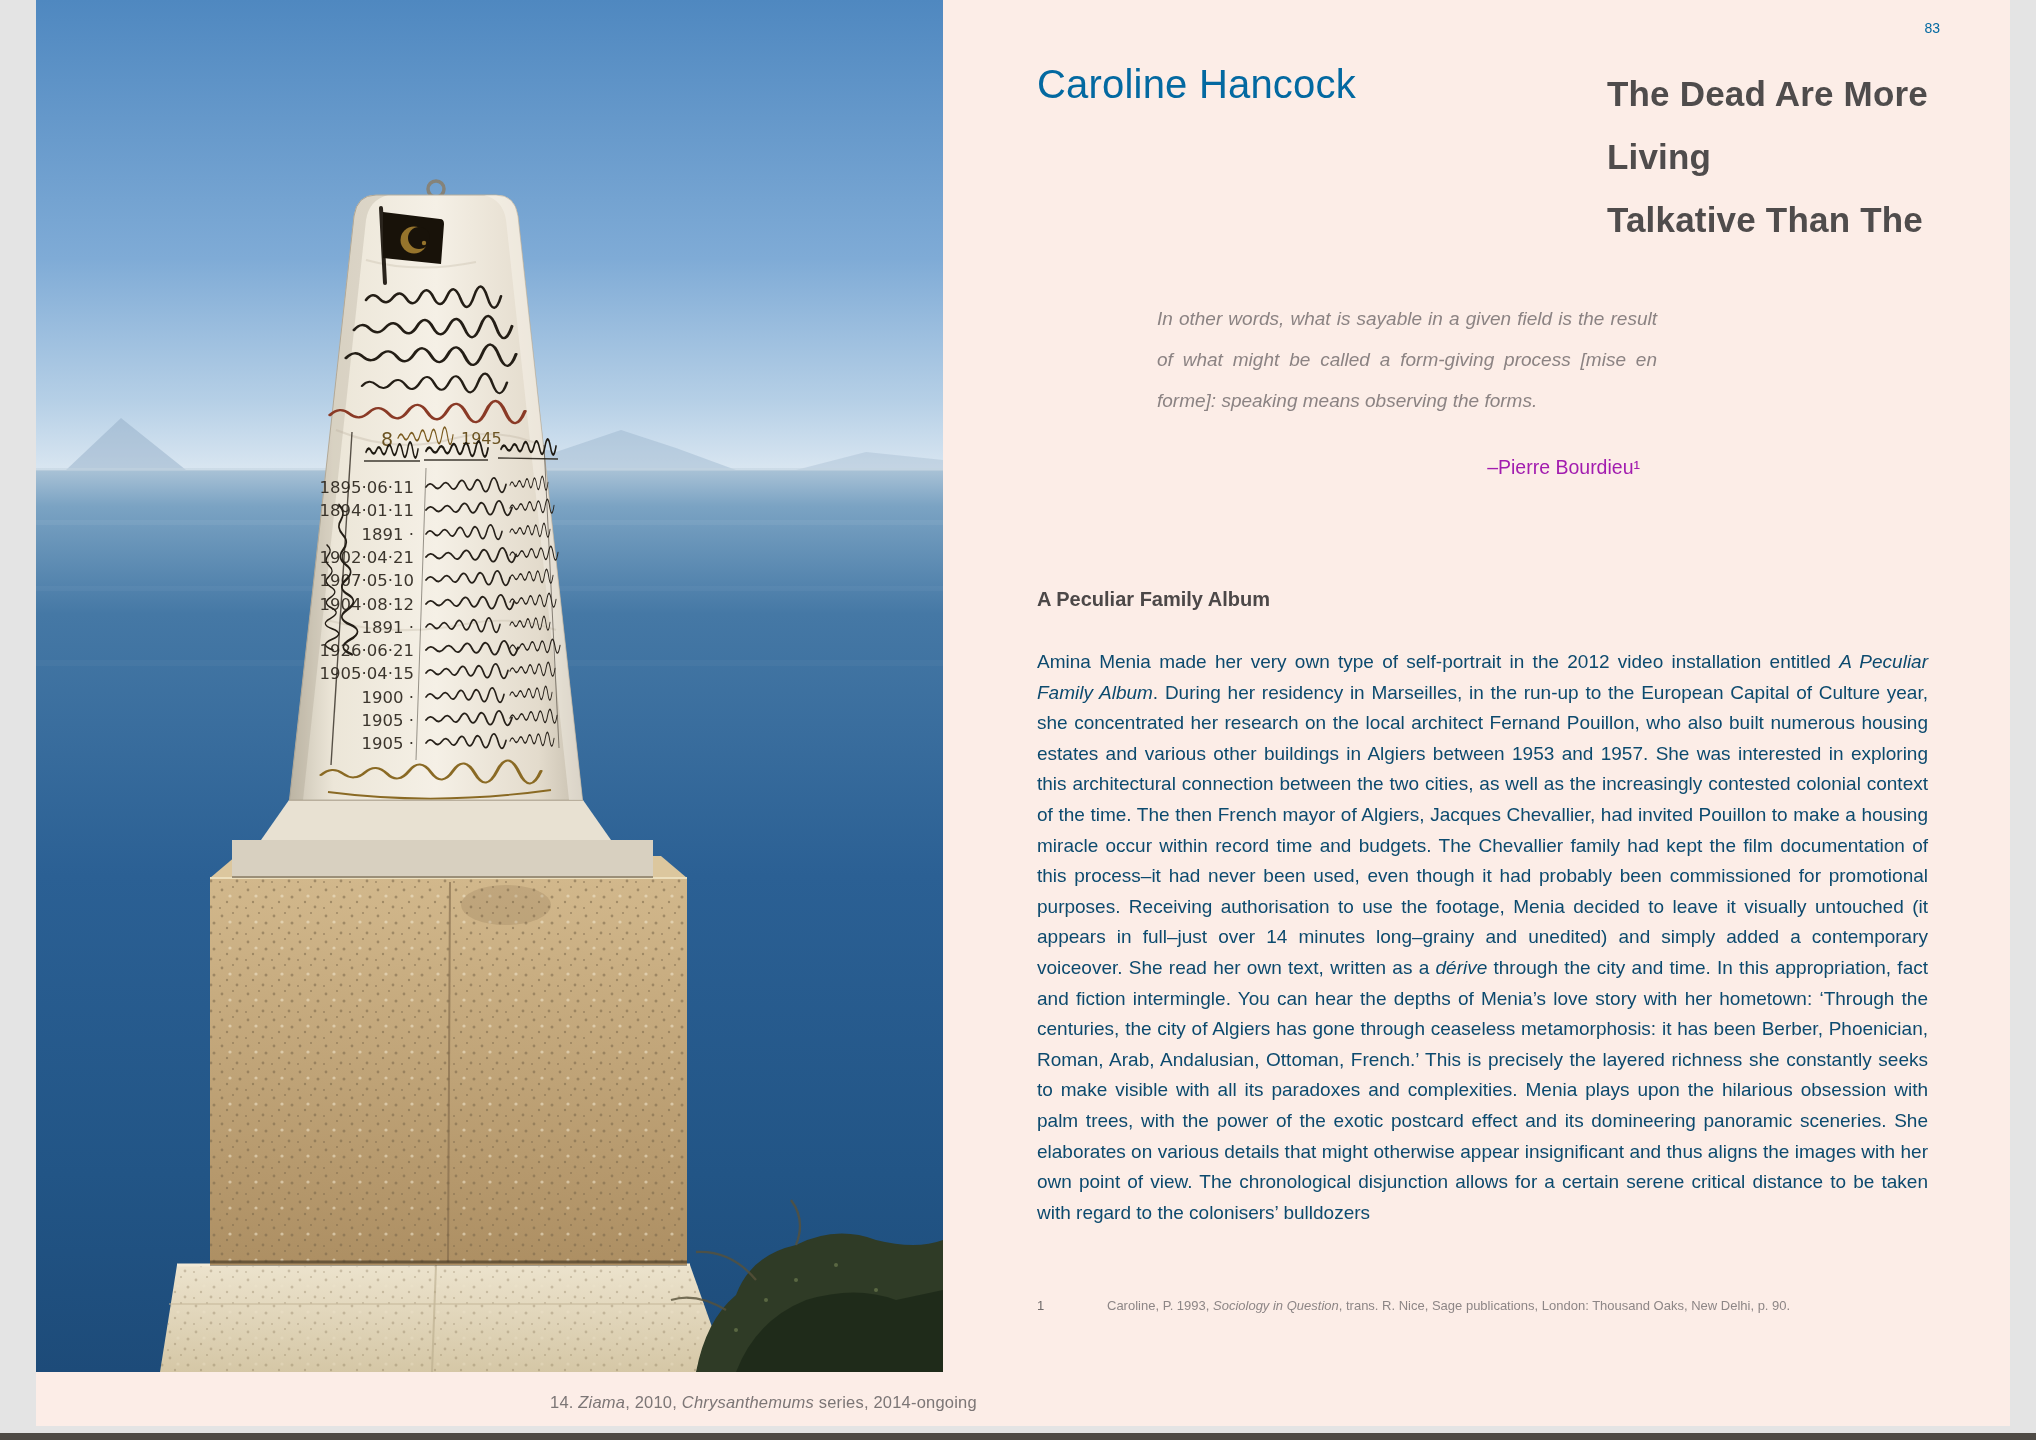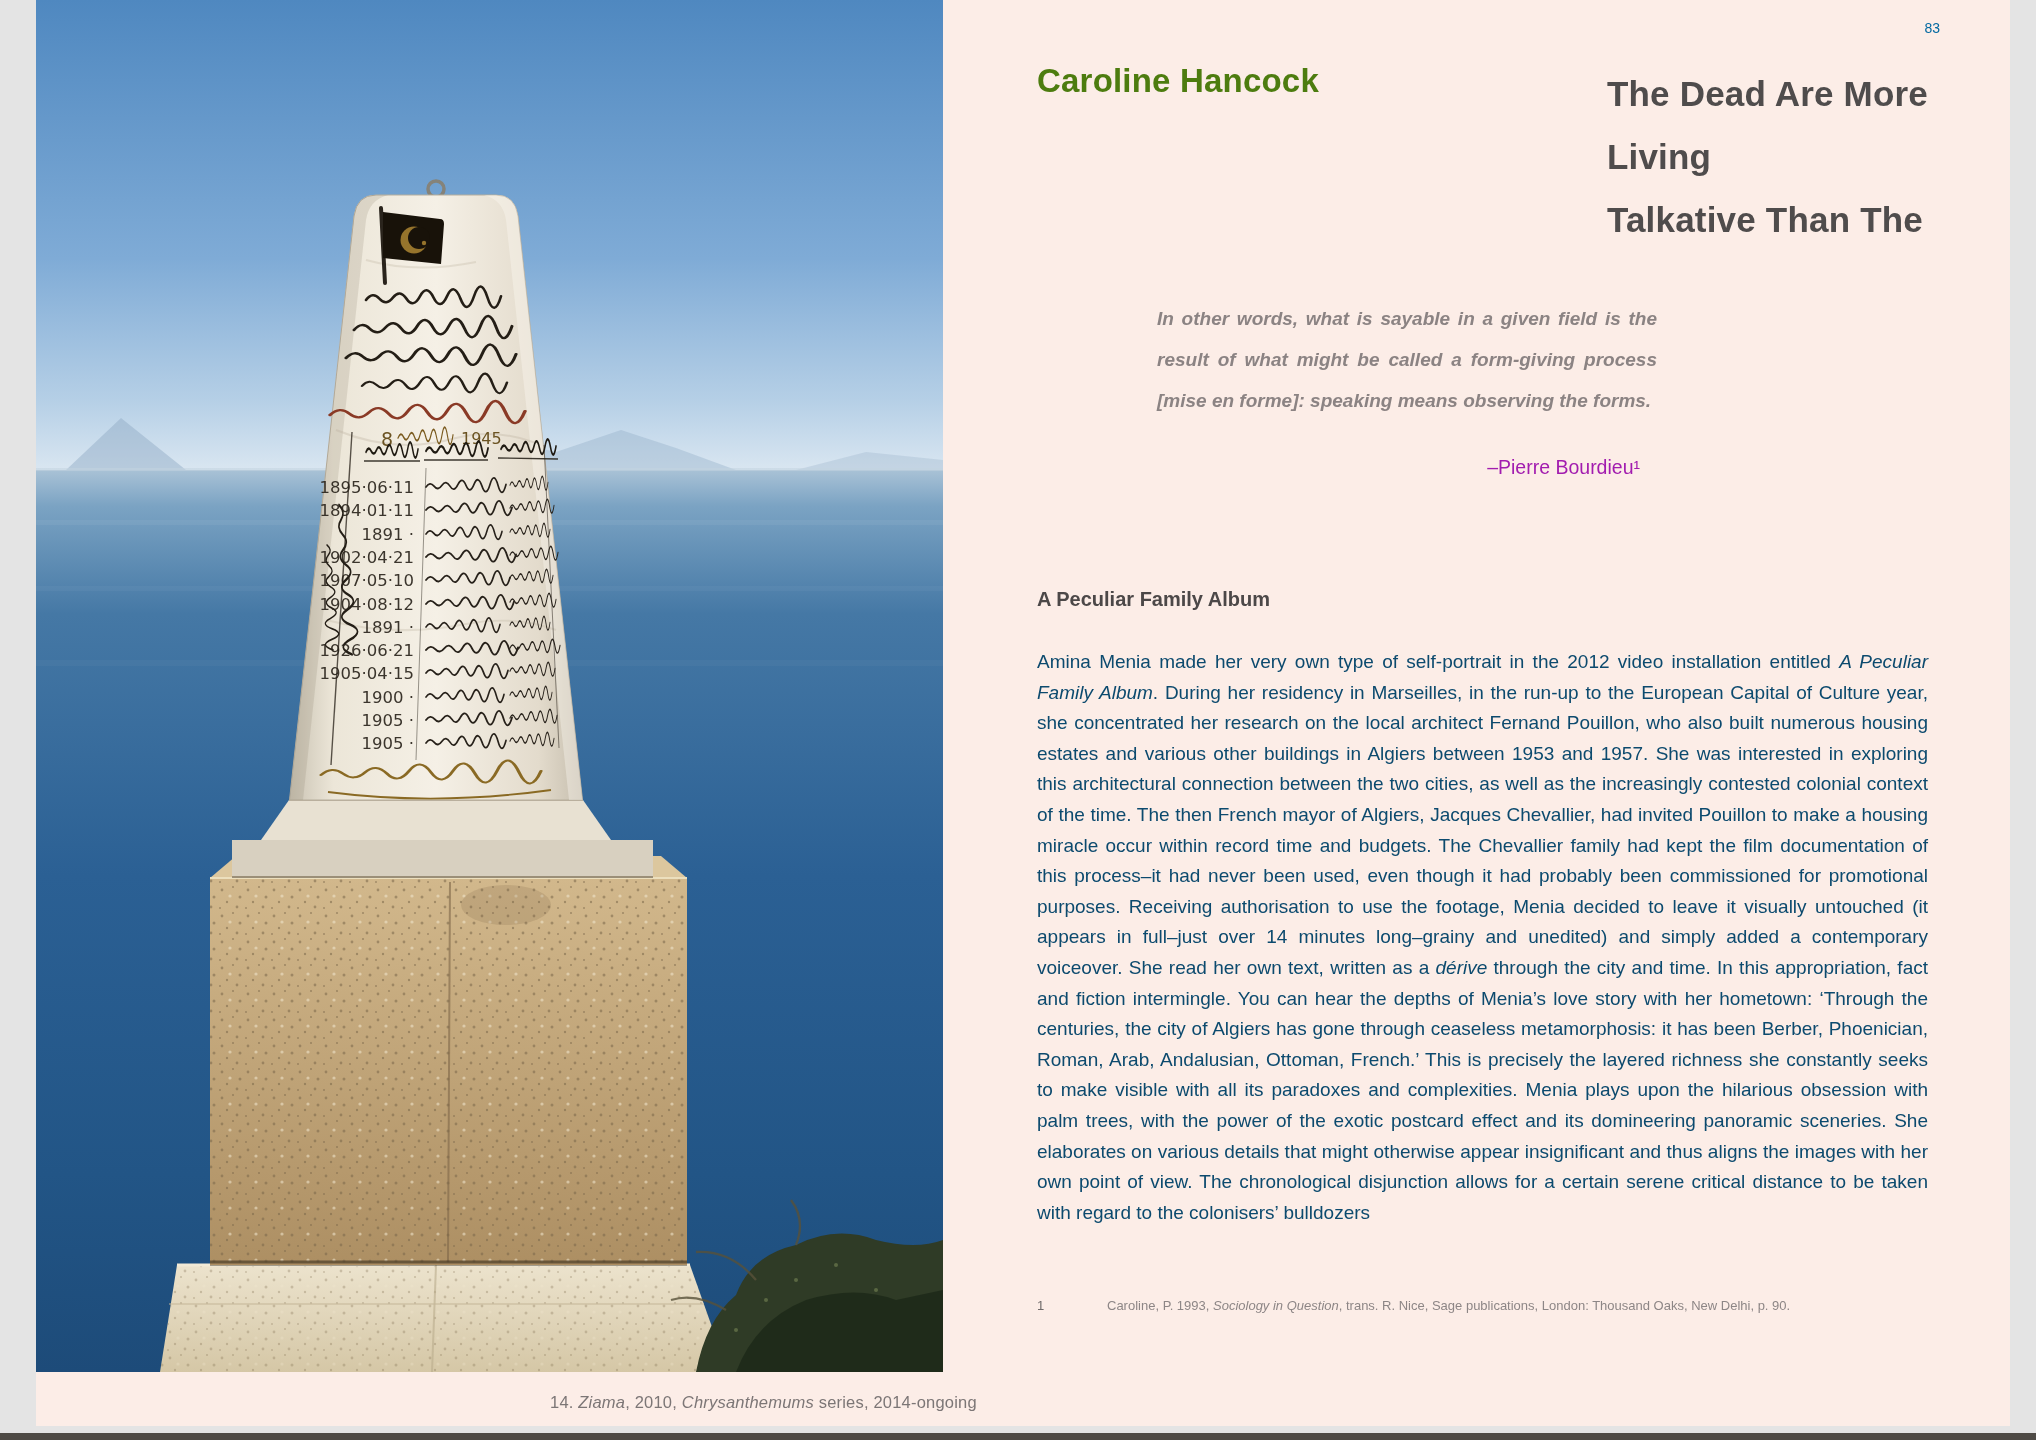--- a/index.html
+++ b/index.html
@@ -1,25 +1,25 @@
 <!DOCTYPE html>
 <html><head>
 <meta charset="utf-8">
 <style>
   html,body{margin:0;padding:0;background:#cfcfcf;}
   .stage{position:relative;width:2036px;height:1440px;background:#e4e4e4;overflow:hidden;
          font-family:"Liberation Sans","DejaVu Sans",sans-serif;color:#7b7474;}
   .spread{position:absolute;left:36px;top:0;width:1974px;height:1426px;background:#fcede7;}
   .photo-svg{position:absolute;left:0;top:0;display:block;}
   .pagenum{position:absolute;right:70px;top:20px;font-size:14px;color:#0369a1;}
-  .author{position:absolute;left:1001px;top:62px;font-size:33px;font-weight:700;color:#4d7c0f;letter-spacing:.2px;}
+  .author{position:absolute;left:1001px;top:62px;font-size:40px;font-weight:400;color:#0369a1;letter-spacing:.2px;}
   .title{position:absolute;right:82px;top:62px;text-align:left;font-size:35px;font-weight:700;
          color:#4f4c4c;line-height:63px;letter-spacing:.2px;}
   .quote{position:absolute;left:1121px;top:298px;width:500px;font-style:italic;font-size:19px;
-         line-height:41px;color:#8b8383;text-align:justify;font-weight:bold;}
+         line-height:41px;color:#8b8383;text-align:justify;}
   .attrib{position:absolute;right:370px;top:456px;font-size:19.5px;color:#a21caf;}
   .heading{position:absolute;left:1001px;top:588px;font-size:20px;font-weight:700;color:#4c4848;}
   .bodytext{position:absolute;left:1001px;top:647px;width:891px;font-size:19px;line-height:30.6px;
             color:#0c4a6e;text-align:justify;}
   .bodytext i,.footnote i,.caption i{font-style:italic;}
   .footnote{position:absolute;left:1001px;top:1298px;font-size:13px;color:#8d8686;display:flex;}
   .fn-num{width:70px;color:#6f6a6a;flex:0 0 auto;}
   .fn-text{flex:1;}
   .caption{position:absolute;left:514px;top:1393px;font-size:16.5px;color:#7c7676;letter-spacing:.2px;}
   .bottom-dark{position:absolute;left:0;top:1433px;width:2036px;height:7px;background:#4e4a45;}

